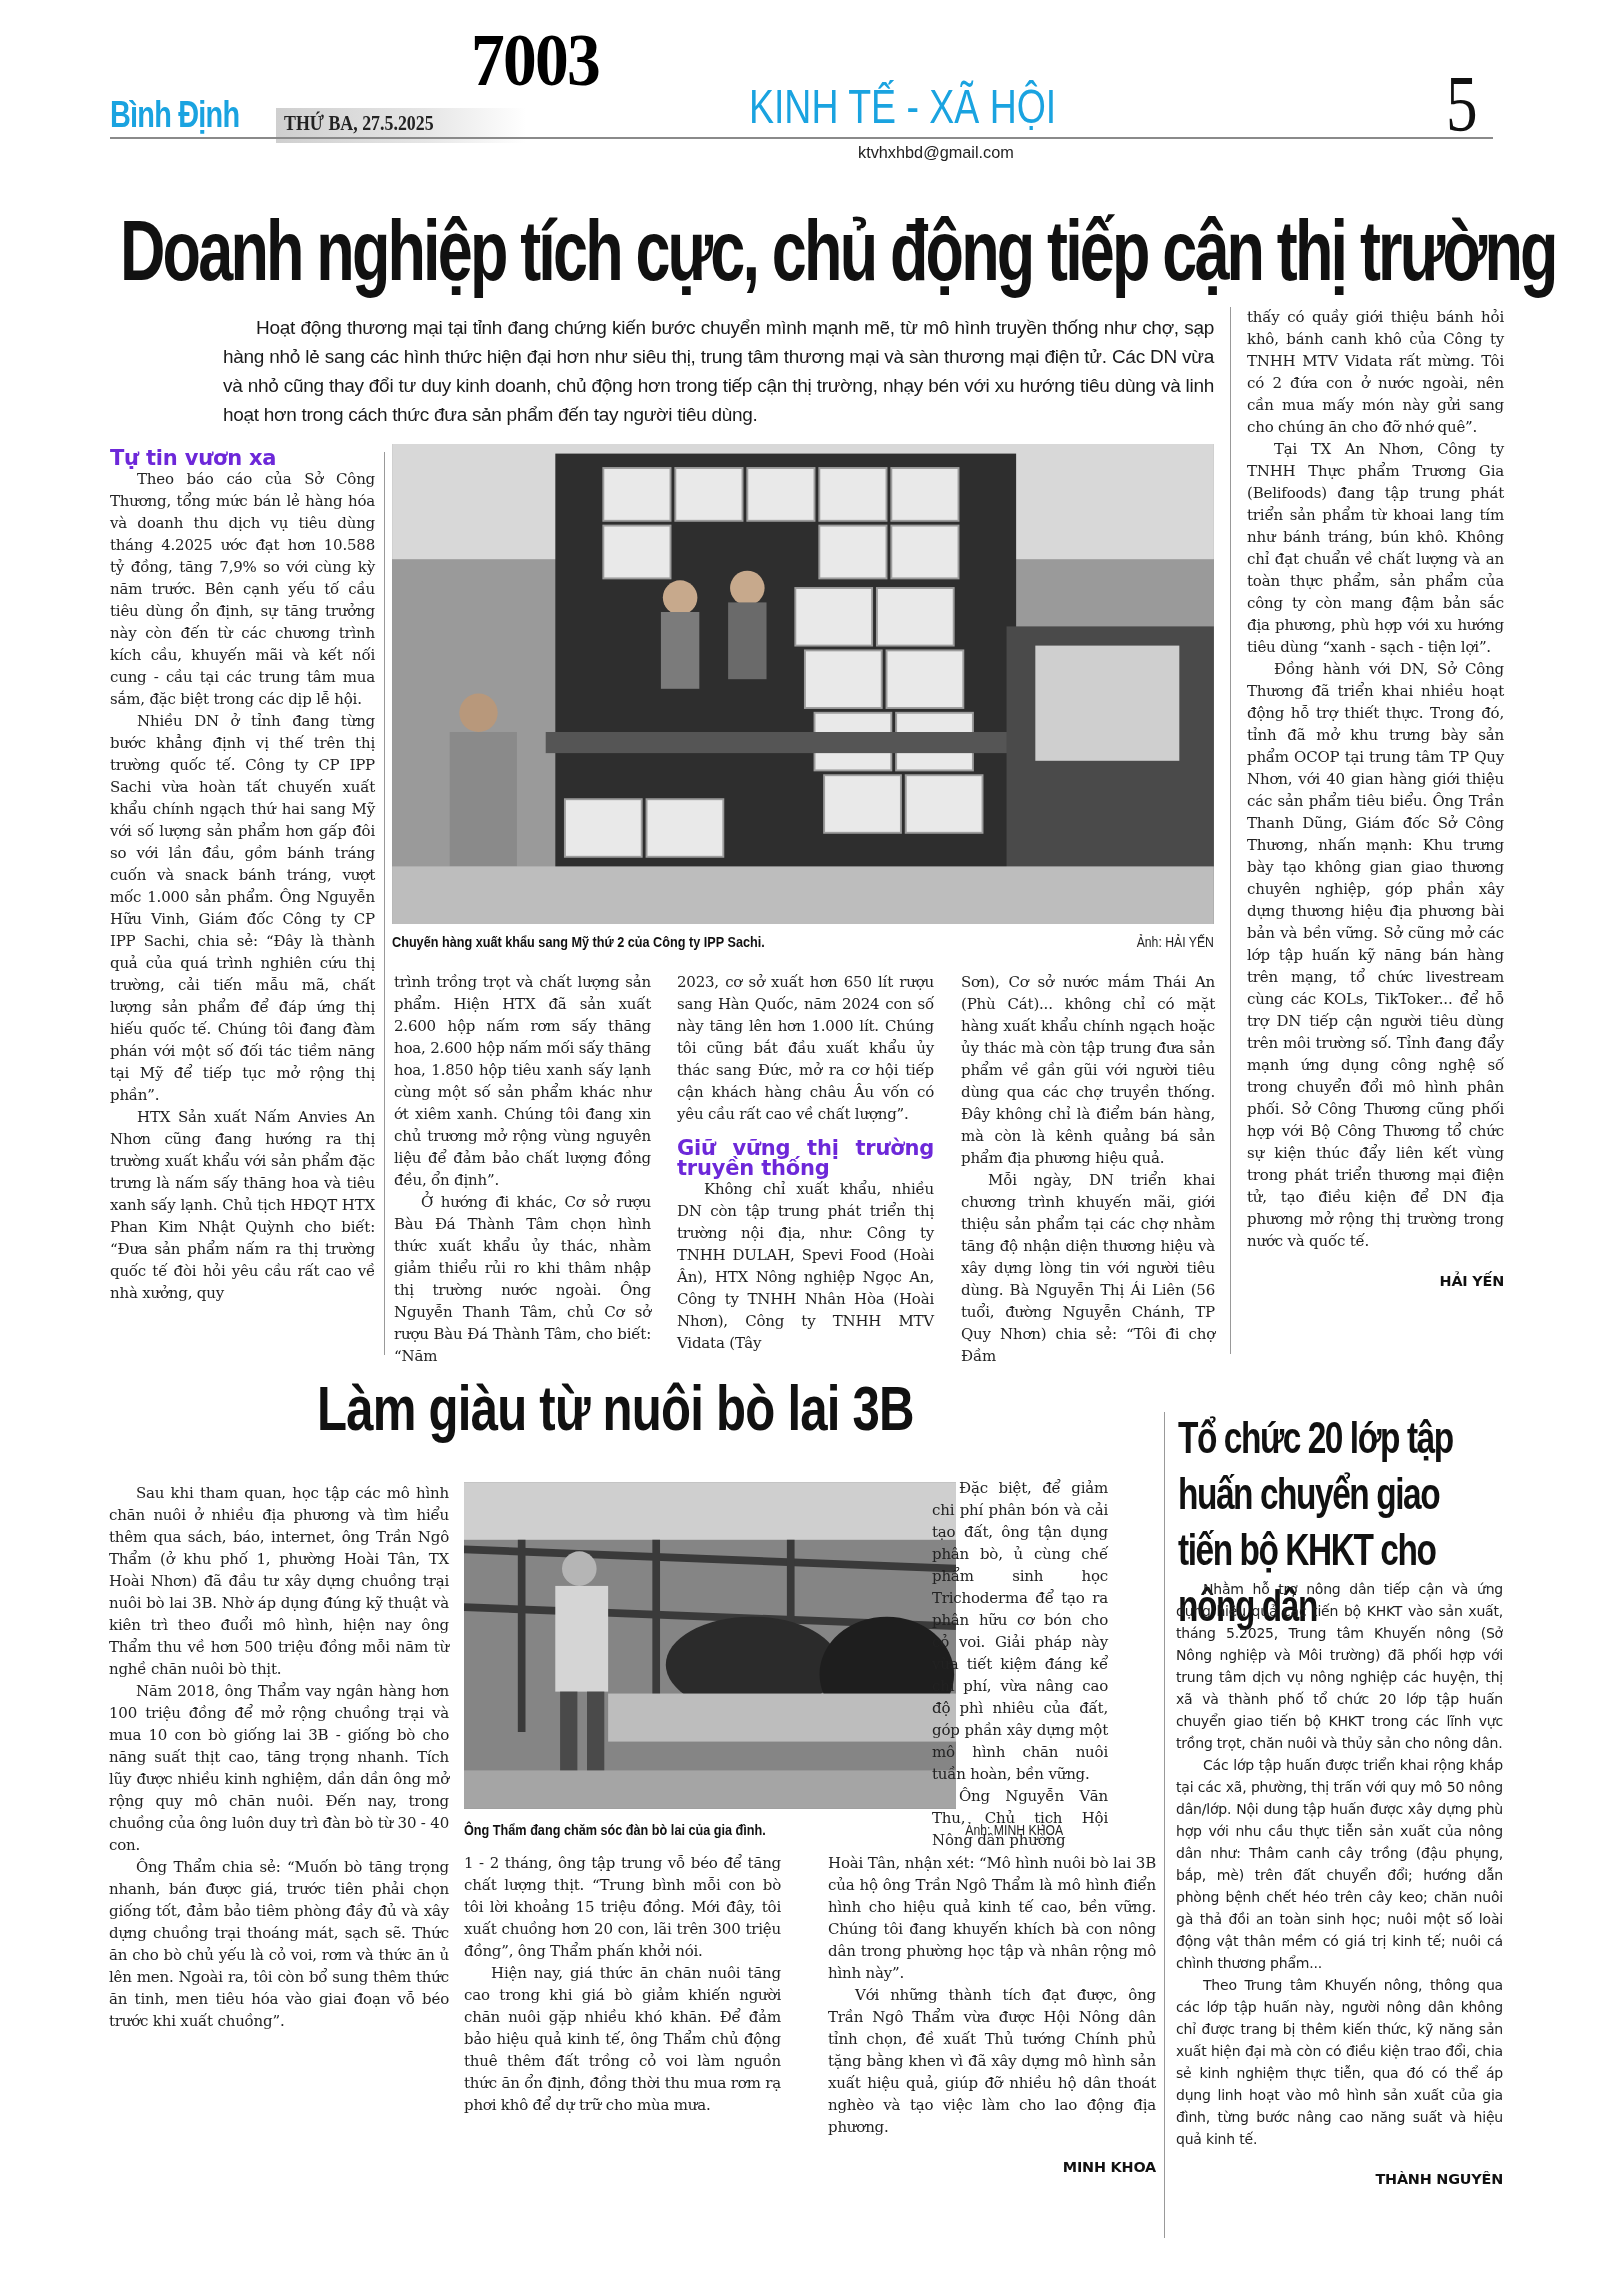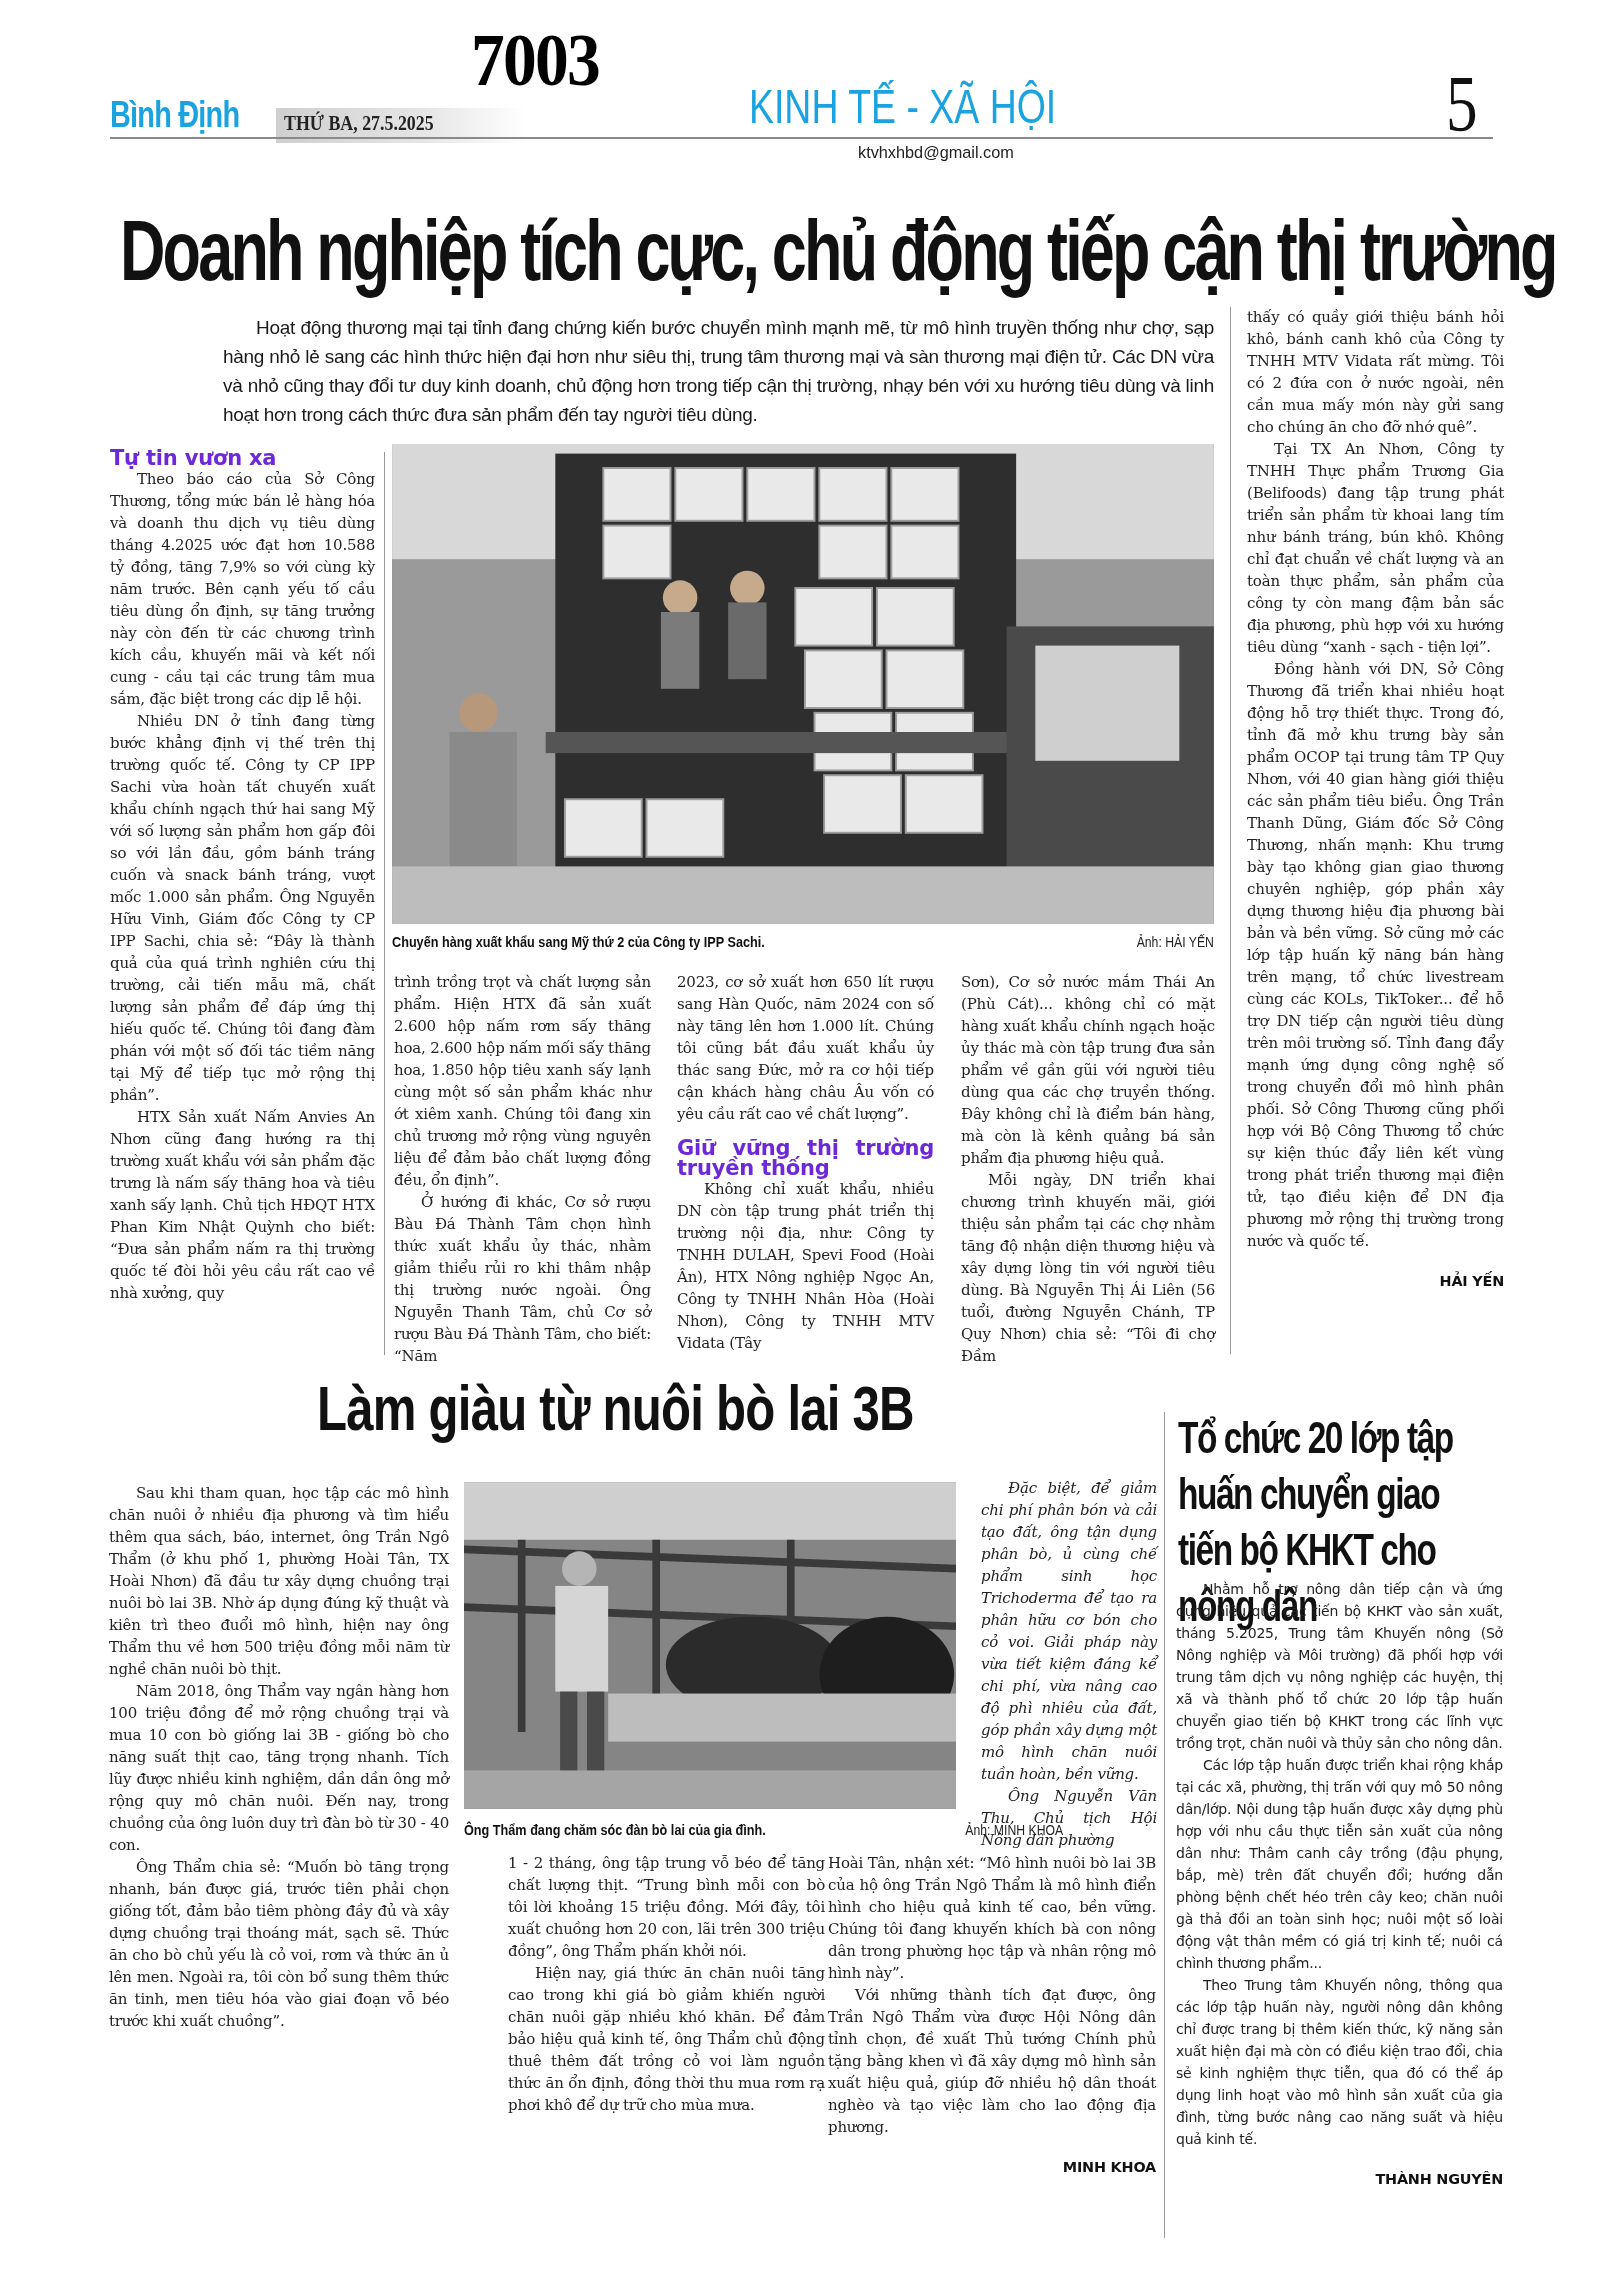--- a/index.html
+++ b/index.html
@@ -160,26 +160,26 @@
     <rect x="95" y="108" width="55" height="110" fill="#d5d5d5"></rect>
     <rect x="100" y="218" width="18" height="90" fill="#4a4a4a"></rect>
     <rect x="128" y="218" width="18" height="90" fill="#4a4a4a"></rect>
     <rect x="150" y="220" width="362" height="50" fill="#bdbdbd"></rect>
     <rect x="0" y="300" width="512" height="40" fill="#a5a5a5"></rect>
   </svg>
 </div>
 <div class="abs caption" style="left:464px; top:1822px;">Ông Thẩm đang chăm sóc đàn bò lai của gia đình.</div>
 <div class="abs credit" style="right:554px; top:1822px;">Ảnh: MINH KHOA</div>
 
-<div class="abs col" style="left:464px; top:1852px; width:317px;margin-left:44px;">
+<div class="abs col" style="left:464px; top:1852px; width:317px;">
   <p class="noindent">1 - 2 tháng, ông tập trung vỗ béo để tăng chất lượng thịt. “Trung bình mỗi con bò tôi lời khoảng 15 triệu đồng. Mới đây, tôi xuất chuồng hơn 20 con, lãi trên 300 triệu đồng”, ông Thẩm phấn khởi nói.</p>
   <p>Hiện nay, giá thức ăn chăn nuôi tăng cao trong khi giá bò giảm khiến người chăn nuôi gặp nhiều khó khăn. Để đảm bảo hiệu quả kinh tế, ông Thẩm chủ động thuê thêm đất trồng cỏ voi làm nguồn thức ăn ổn định, đồng thời thu mua rơm rạ phơi khô để dự trữ cho mùa mưa.</p>
 </div>
 
-<div class="abs col" style="left:981px; top:1477px; width:176px;font-style:italic;">
+<div class="abs col" style="left:932px; top:1477px; width:176px;">
   <p>Đặc biệt, để giảm chi phí phân bón và cải tạo đất, ông tận dụng phân bò, ủ cùng chế phẩm sinh học Trichoderma để tạo ra phân hữu cơ bón cho cỏ voi. Giải pháp này vừa tiết kiệm đáng kể chi phí, vừa nâng cao độ phì nhiêu của đất, góp phần xây dựng một mô hình chăn nuôi tuần hoàn, bền vững.</p>
   <p>Ông Nguyễn Văn Thu, Chủ tịch Hội Nông dân phường</p>
 </div>
 
 <div class="abs col" style="left:828px; top:1852px; width:328px;">
   <p class="noindent">Hoài Tân, nhận xét: “Mô hình nuôi bò lai 3B của hộ ông Trần Ngô Thẩm là mô hình điển hình cho hiệu quả kinh tế cao, bền vững. Chúng tôi đang khuyến khích bà con nông dân trong phường học tập và nhân rộng mô hình này”.</p>
   <p>Với những thành tích đạt được, ông Trần Ngô Thẩm vừa được Hội Nông dân tỉnh chọn, đề xuất Thủ tướng Chính phủ tặng bằng khen vì đã xây dựng mô hình sản xuất hiệu quả, giúp đỡ nhiều hộ dân thoát nghèo và tạo việc làm cho lao động địa phương.</p>
   <p class="byline">MINH KHOA</p>
 </div>
 

